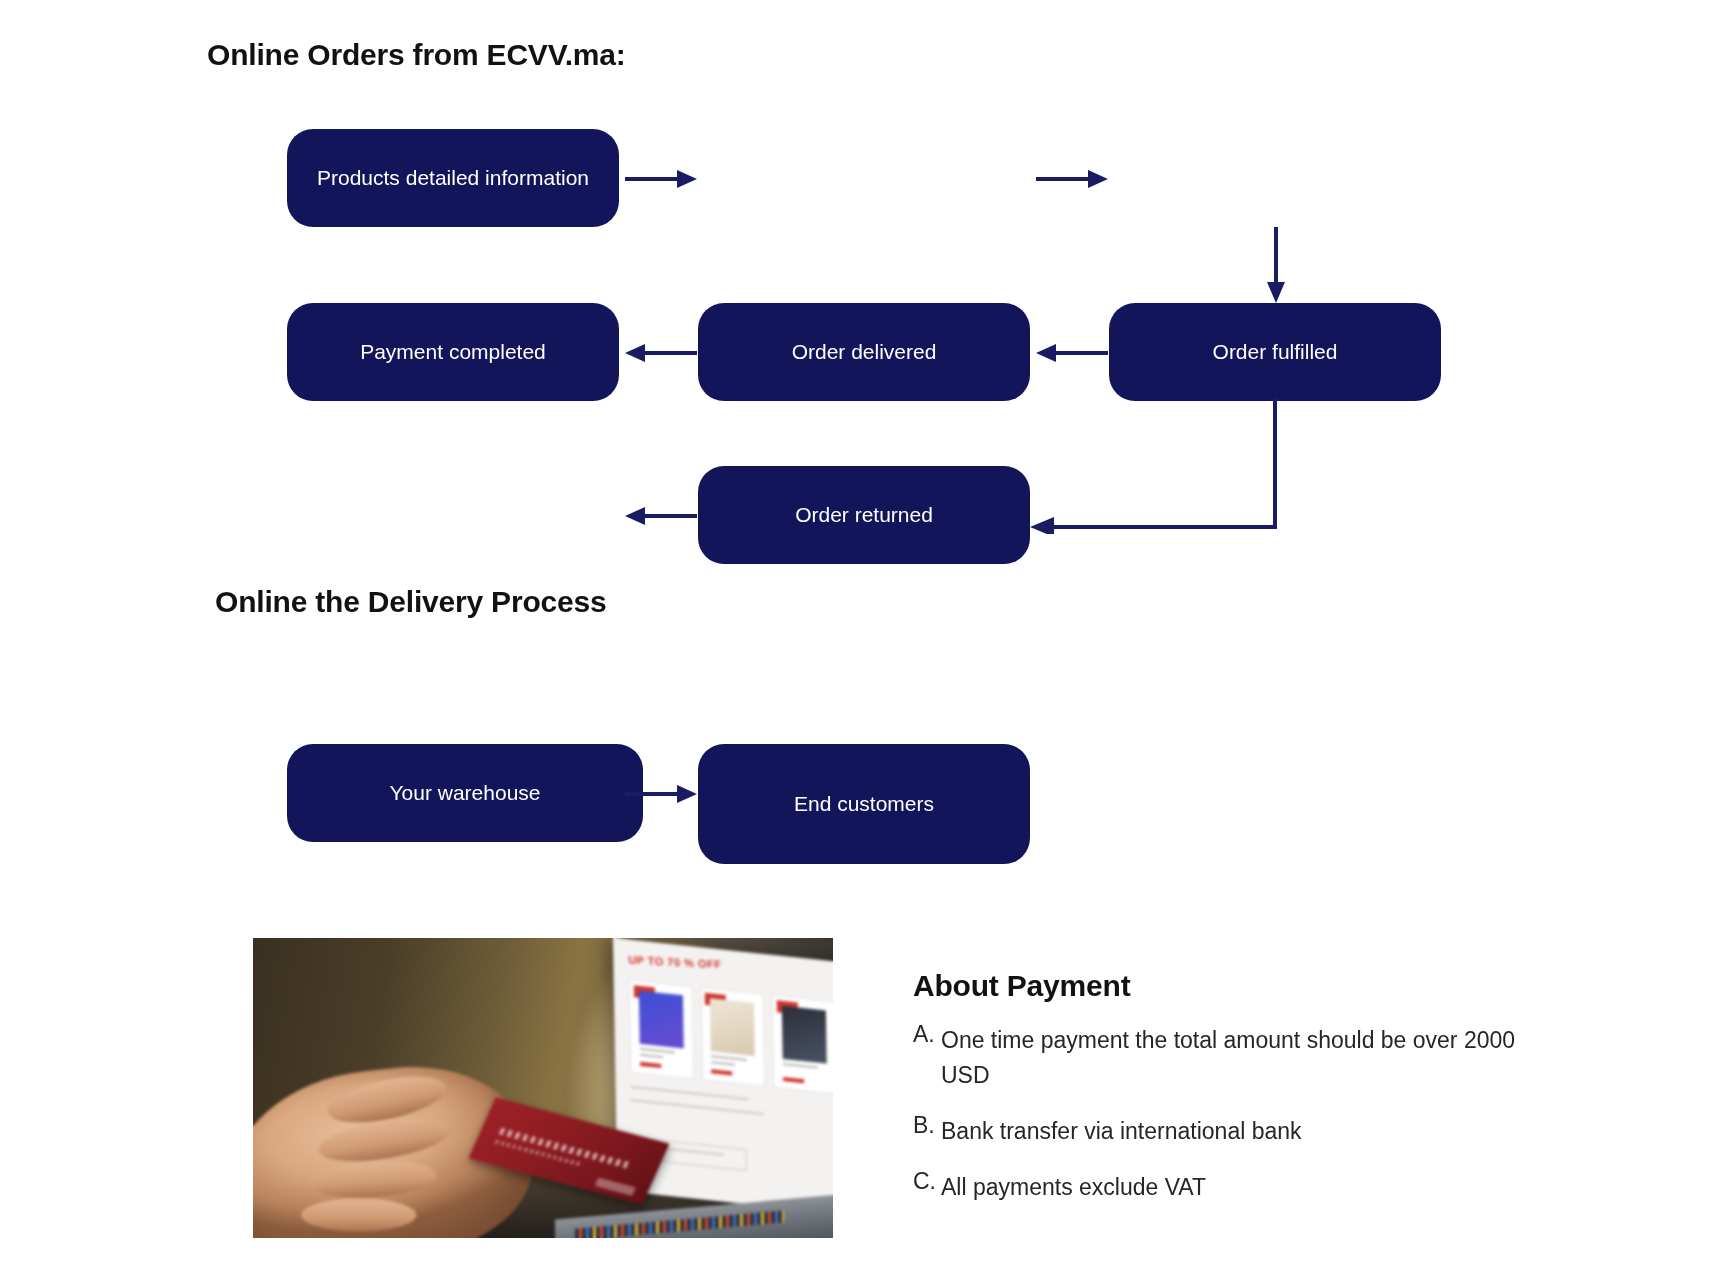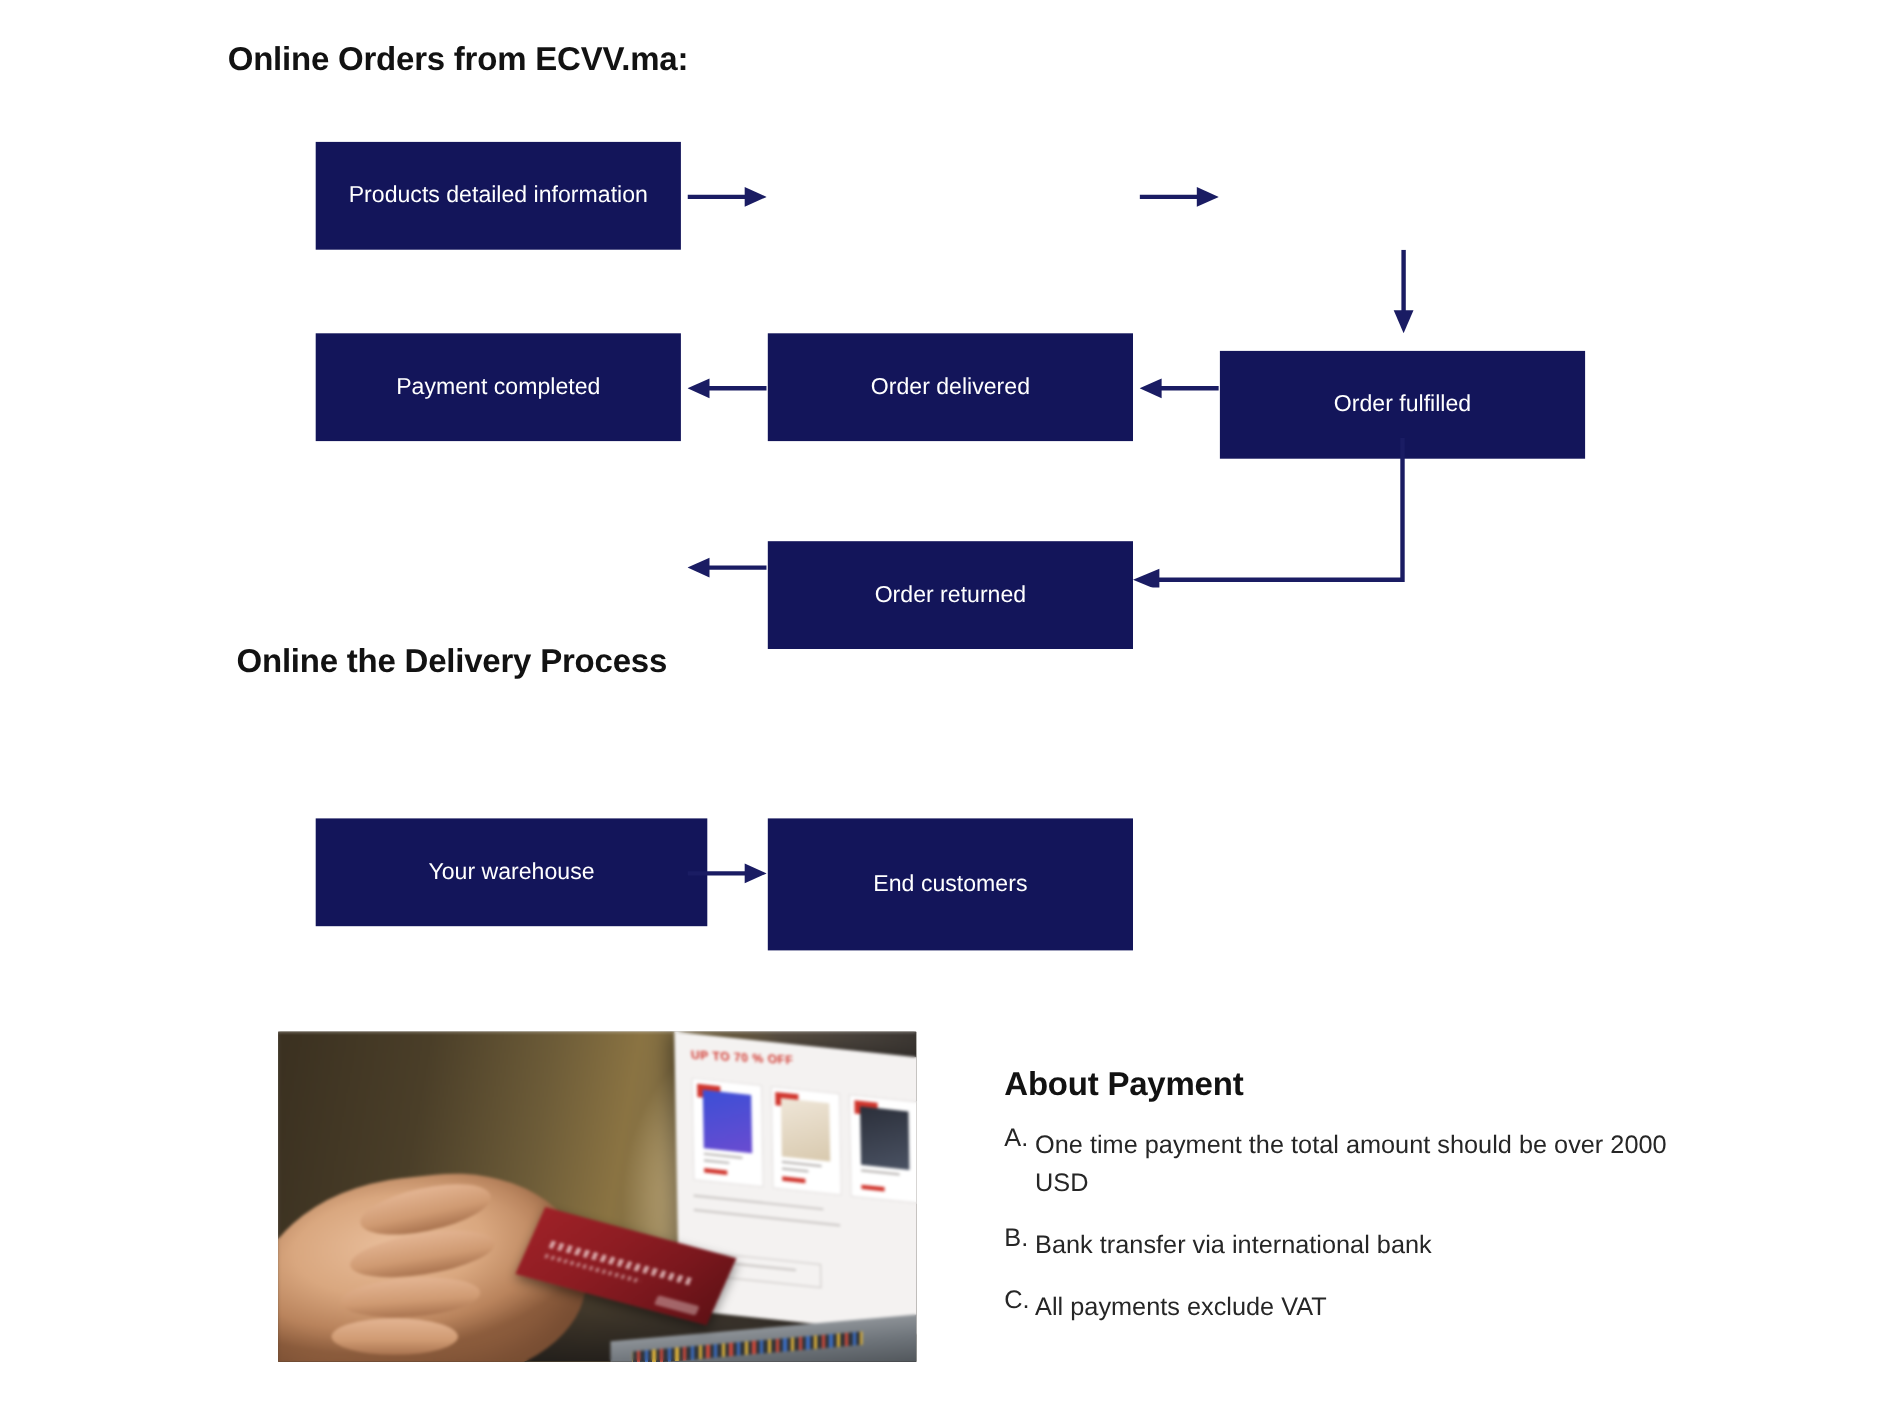--- a/index.html
+++ b/index.html
@@ -51,20 +51,21 @@
     background: #13155a;
     color: #ffffff;
     display: flex;
     align-items: center;
     justify-content: center;
     text-align: center;
     font-size: 21px;
     line-height: 1.35;
     box-sizing: border-box;
     padding: 4px 8px;
+    border-radius: 26px;
   }
 
   
   .arrow {
     position: absolute;
   }
   .arrow svg { display: block; }
 
   
   .photo {
@@ -326,38 +327,38 @@
 
   <div class="flow-box" style="left:698px; top:303px; width:332px; height:98px;">Order delivered</div>
 
   <div class="arrow" style="left:1036px; top:342px;">
     <svg width="72" height="22" viewBox="0 0 72 22">
       <line x1="18" y1="11" x2="72" y2="11" stroke="#1a1c63" stroke-width="4"></line>
       <polygon points="20,2 0,11 20,20" fill="#1a1c63"></polygon>
     </svg>
   </div>
 
-  <div class="flow-box" style="left:1109px; top:303px; width:332px; height:98px;margin-top:16px;">Order fulfilled</div>
+  <div class="flow-box" style="left:1109px; top:303px; width:332px; height:98px;">Order fulfilled</div>
 
   <div class="arrow" style="left:1030px; top:398px;">
     <svg width="262" height="136" viewBox="0 0 262 136">
       <path d="M 245 0 L 245 129 L 22 129" stroke="#1a1c63" stroke-width="4" fill="none"></path>
       <polygon points="24,119 0,129 24,139" fill="#1a1c63"></polygon>
     </svg>
   </div>
 
 
   <div class="arrow" style="left:625px; top:505px;">
     <svg width="72" height="22" viewBox="0 0 72 22">
       <line x1="18" y1="11" x2="72" y2="11" stroke="#1a1c63" stroke-width="4"></line>
       <polygon points="20,2 0,11 20,20" fill="#1a1c63"></polygon>
     </svg>
   </div>
 
-  <div class="flow-box" style="left:698px; top:466px; width:332px; height:98px;margin-top:26px;">Order returned</div>
+  <div class="flow-box" style="left:698px; top:466px; width:332px; height:98px;">Order returned</div>
 
   <div class="heading" id="title-delivery">Online the Delivery Process</div>
 
   <div class="flow-box" style="left:287px; top:744px; width:356px; height:98px;">Your warehouse</div>
 
   <div class="arrow" style="left:625px; top:783px;">
     <svg width="72" height="22" viewBox="0 0 72 22">
       <line x1="0" y1="11" x2="54" y2="11" stroke="#1a1c63" stroke-width="4"></line>
       <polygon points="52,2 72,11 52,20" fill="#1a1c63"></polygon>
     </svg>

